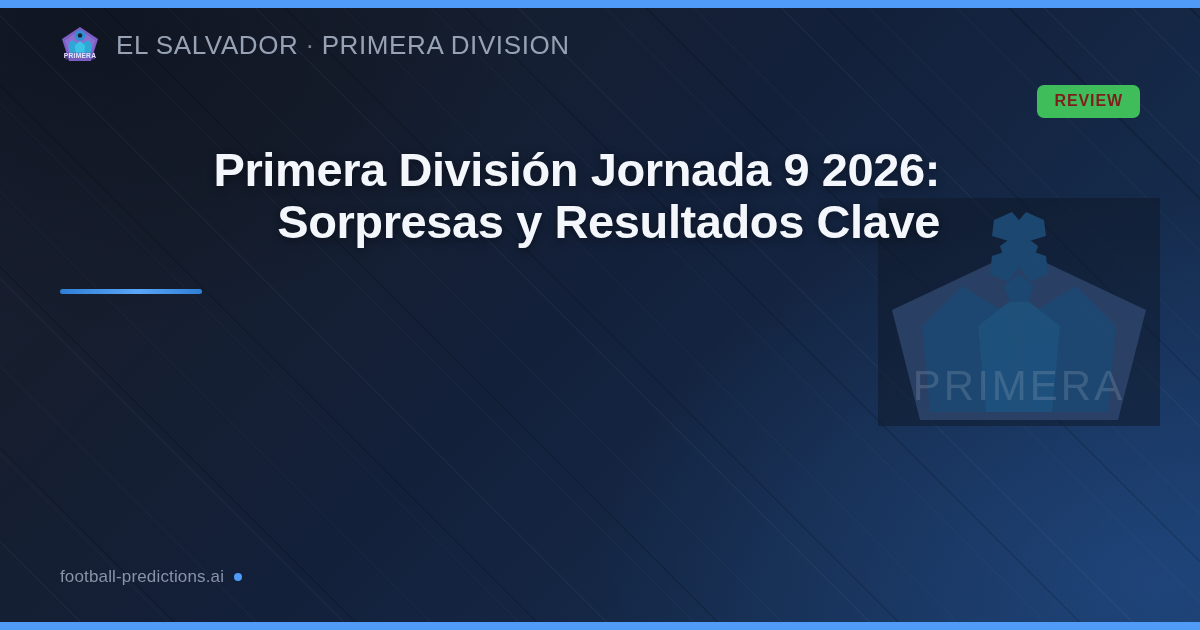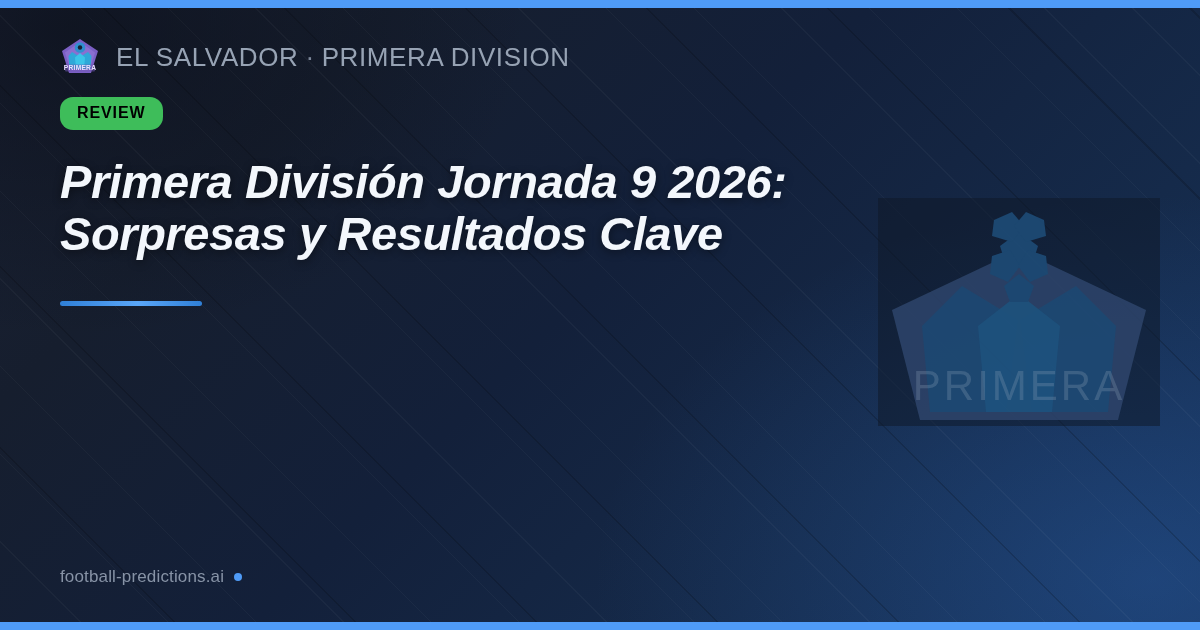--- a/index.html
+++ b/index.html
@@ -72,22 +72,23 @@
     width:282px; height:228px;
     z-index:1;
     opacity:.92;
     overflow:hidden;
   }
   .watermark svg{ display:block; width:100%; height:100%; }
 
   
   .content{
     position:absolute; inset:0;
-    padding:31px 60px;
+    padding:19px 60px;
     z-index:3;
+    text-align:right;
   }
 
   .league-row{
     display:flex; align-items:center;
     gap:16px;
     margin-top:6px;
   }
   .league-badge{
     width:40px; height:40px;
     flex:0 0 40px;
@@ -104,39 +105,38 @@
   }
   .league-name .dot-sep{
     color:#7c8799;
     padding:0 7px;
   }
 
   .review-badge{
     display:inline-block;
     margin-top:20px;
     padding:8px 17px 9px;
-    border-radius:13px;
+    border-radius:7px;
     background:#3ebd5a;
-    color:#000000;
+    color:#7f1d1d;
     font-size:16px;
     font-weight:700;
     letter-spacing:.9px;
     line-height:1;
   }
 
   .headline{
     margin-top:26px;
     max-width:880px;
     font-size:47px;
     font-weight:800;
     line-height:1.10;
     letter-spacing:-.4px;
     color:#f3f7fc;
     text-shadow:0 2px 10px rgba(0,0,0,.45);
-    font-style:italic;
   }
 
   .rule{
     margin-top:42px;
     width:142px; height:5px;
     border-radius:3px;
     background:linear-gradient(90deg,#2f7fd6 0%,#5aa6f8 55%,#2f7fd6 100%);
   }
 
   .footer{

